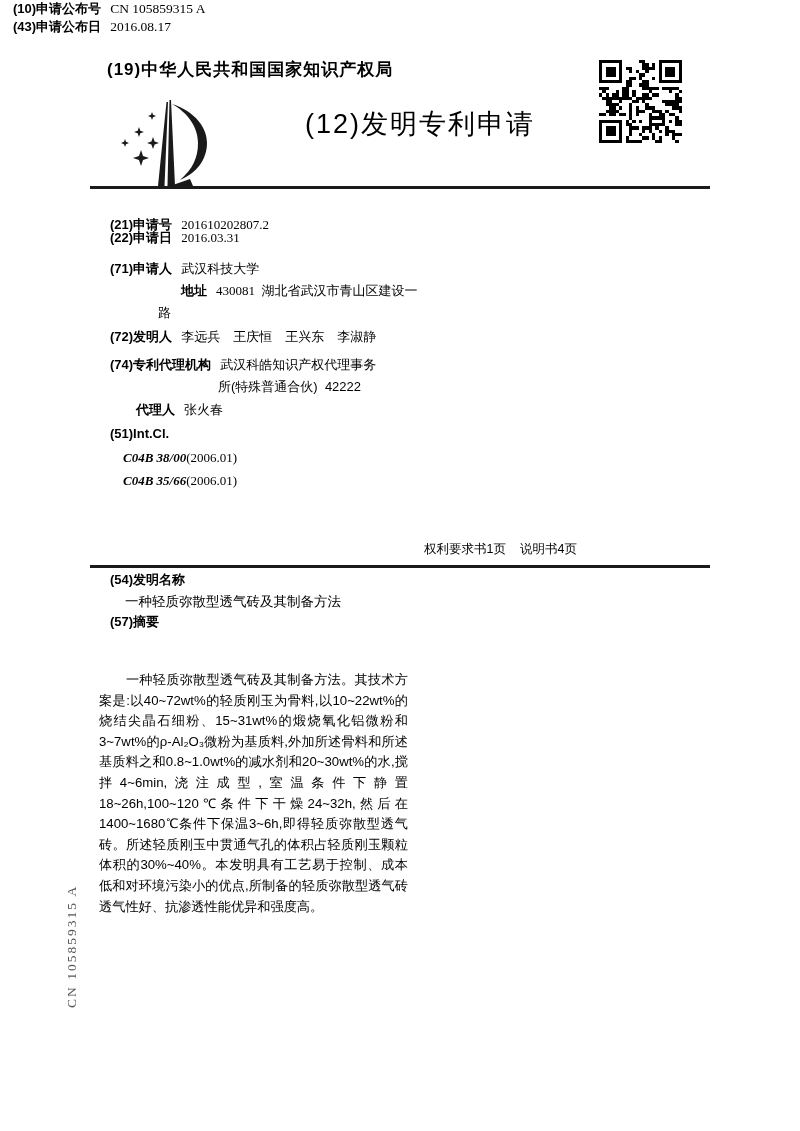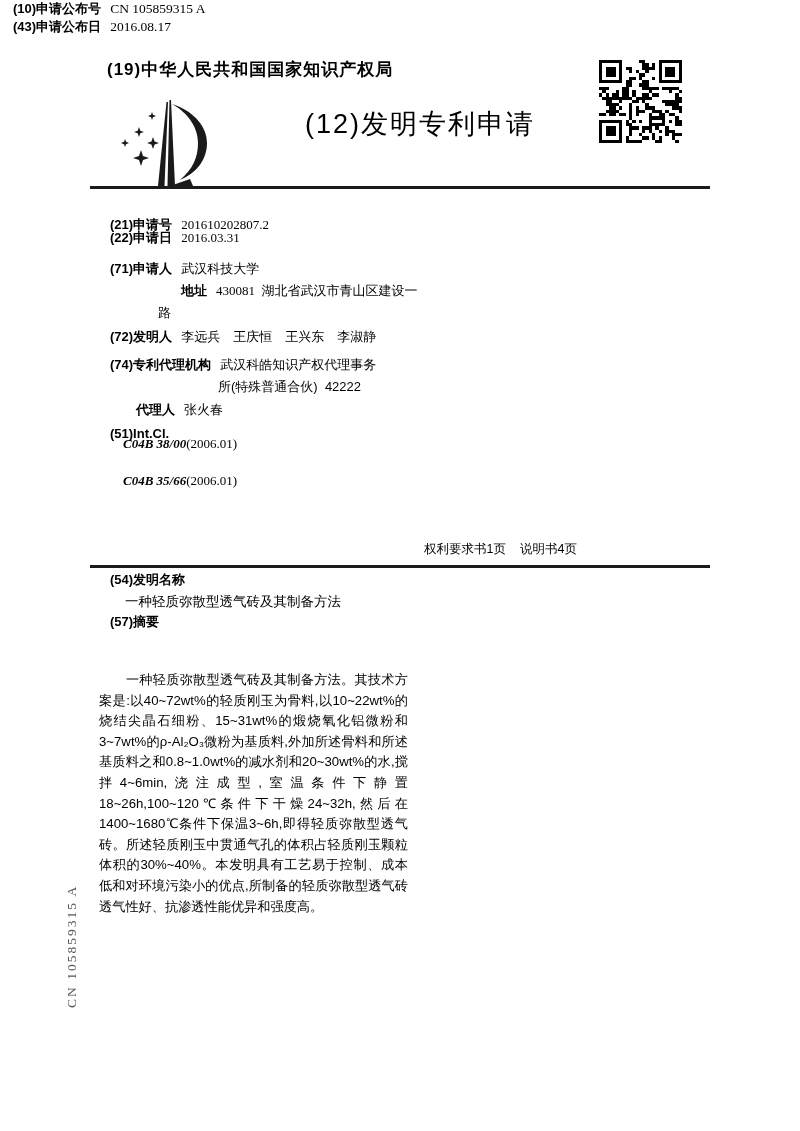--- a/index.html
+++ b/index.html
@@ -287,21 +287,21 @@
   <div class="line" style="left:158px;top:305px;"><span>路</span></div>
 
   <div class="line" style="left:97px;top:329px;"><span class="b">(72)发明人</span><span class="gap"></span><span>李远兵　王庆恒　王兴东　李淑静</span></div>
 
   <div class="line" style="left:97px;top:357px;"><span class="b">(74)专利代理机构</span><span class="gap"></span><span>武汉科皓知识产权代理事务</span></div>
   <div class="line" style="left:218px;top:379px;"><span>所(特殊普通合伙)  42222</span></div>
 
   <div class="line" style="left:123px;top:402px;"><span class="b">代理人</span><span class="gap"></span><span>张火春</span></div>
 
   <div class="line" style="left:97px;top:426px;"><span class="b">(51)Int.Cl.</span></div>
-  <div class="line" style="left:123px;top:436px;"><span class="intcl-code">C04B 38/00</span><span class="serif">(2006.01)</span></div>
+  <div class="line" style="left:123px;top:450px;"><span class="intcl-code">C04B 38/00</span><span class="serif">(2006.01)</span></div>
   <div class="line" style="left:123px;top:473px;"><span class="intcl-code">C04B 35/66</span><span class="serif">(2006.01)</span></div>
 
   <div class="pages-note"><span>权利要求书1页</span><span>说明书4页</span></div>
 
   <div class="rule" style="top:565px;"></div>
 
   <div class="line b" style="left:97px;top:572px;">(54)发明名称</div>
   <div class="line" style="left:125px;top:594px;font-size:13.5px;">一种轻质弥散型透气砖及其制备方法</div>
   <div class="line b" style="left:97px;top:614px;">(57)摘要</div>
   <div class="abstract">　　一种轻质弥散型透气砖及其制备方法。其技术方案是:以40~72wt%的轻质刚玉为骨料,以10~22wt%的烧结尖晶石细粉、15~31wt%的煅烧氧化铝微粉和3~7wt%的ρ-Al₂O₃微粉为基质料,外加所述骨料和所述基质料之和0.8~1.0wt%的减水剂和20~30wt%的水,搅拌4~6min,浇注成型,室温条件下静置18~26h,100~120℃条件下干燥24~32h,然后在1400~1680℃条件下保温3~6h,即得轻质弥散型透气砖。所述轻质刚玉中贯通气孔的体积占轻质刚玉颗粒体积的30%~40%。本发明具有工艺易于控制、成本低和对环境污染小的优点,所制备的轻质弥散型透气砖透气性好、抗渗透性能优异和强度高。</div>

